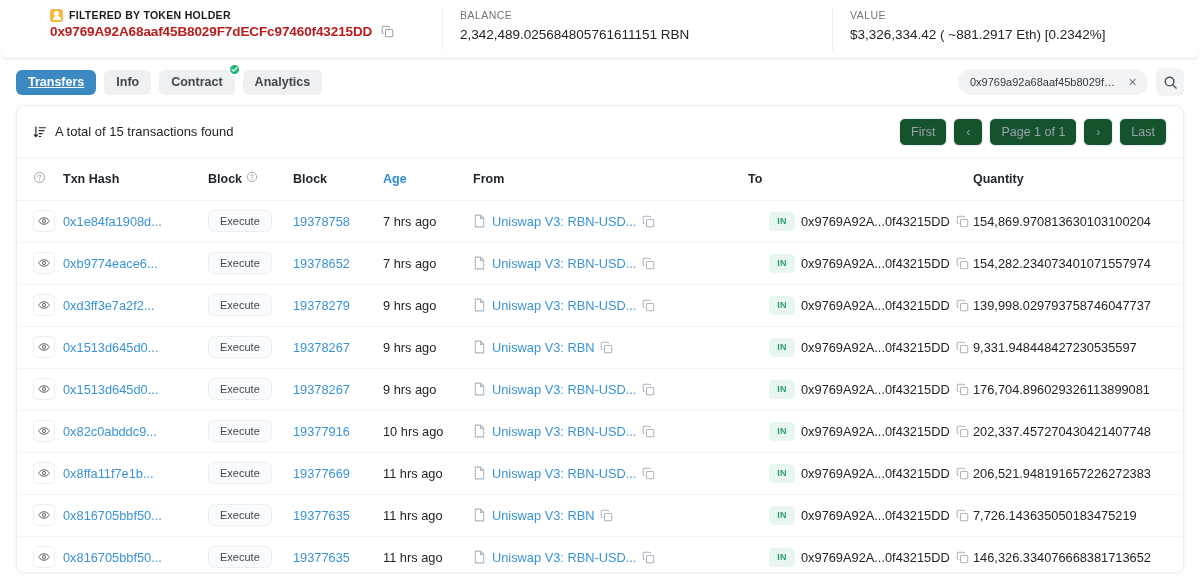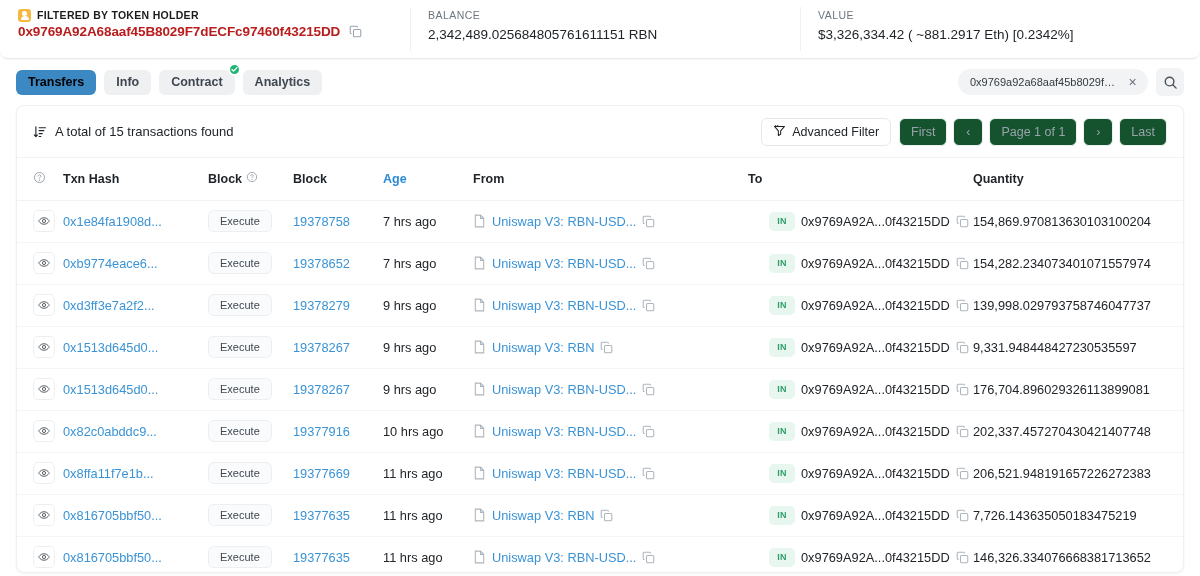--- a/index.html
+++ b/index.html
@@ -16,20 +16,21 @@
     display: flex;
     align-items: stretch;
     height: 59px;
     background: #fff;
     border: 1px solid #e9ecef;
     border-top: none;
     border-left: none;
     border-right: none;
     border-radius: 0 0 8px 8px;
     box-shadow: 0 1px 2px rgba(0,0,0,0.045);
+    padding-left: 32px;
   }
   .summary-cell { padding: 8px 0 0 18px; flex: 0 0 auto; position: relative; }
   .summary-cell.c1 { width: 410px; }
   .summary-cell.c2 { width: 390px; }
   .summary-cell.c3 { width: 400px; }
   .summary-cell.c2::before, .summary-cell.c3::before {
     content: ""; position: absolute; left: 0; top: 7px; bottom: 7px;
     width: 1px; background: #eef0f2;
   }
   .sum-label {
@@ -70,21 +71,21 @@
     height: 46px; padding: 0 16px;
     position: relative;
   }
   .tabs { display: flex; align-items: center; gap: 8px; }
   .tab {
     height: 25px; padding: 0 12px; border-radius: 6px;
     font-size: 12.5px; font-weight: 700; color: #3f4750;
     background: #eef0f2; display: flex; align-items: center;
     cursor: pointer; position: relative; white-space: nowrap;
   }
-  .tab.active { background: #3b88c3; color: #000000; }
+  .tab.active { background: #3b88c3; color: #ffffff; text-decoration: underline; }
   .verify-badge {
     position: absolute; top: -7px; right: -6px;
     width: 13px; height: 13px; border-radius: 50%;
     background: #21b573; border: 2px solid #fff;
     display: flex; align-items: center; justify-content: center;
   }
   .verify-badge svg { display: block; }
 
   .tab-right { margin-left: auto; display: flex; align-items: center; gap: 8px; }
   .search-pill {
@@ -266,29 +267,20 @@
       <span class="sort-ico">
         <svg width="14" height="14" viewBox="0 0 16 16" fill="none" stroke="#212529" stroke-width="1.3" stroke-linecap="round">
           <path d="M3.3 2v11.2M1.5 11.3l1.8 2 1.8-2"></path>
           <path d="M7 3.2h7.2M7 6.5h5.4M7 9.8h3.6M7 13.1h2"></path>
         </svg>
       </span>
       <span>A total of 15 transactions found</span>
     </div>
 
     <div class="panel-head-right">
-      <div class="btn">
-        <span>
-          <svg width="13" height="13" viewBox="0 0 16 16" fill="none" stroke="#212529" stroke-width="1.3" stroke-linejoin="round">
-            <path d="M1.8 3h12.4L9.4 8.5v4.2l-2.8 1.5V8.5z"></path>
-            <path d="M2.6 1.6l1.6 1.6M5.2 1.6l1.6 1.6"></path>
-          </svg>
-        </span>
-        <span>Advanced Filter</span>
-      </div>
 
       <div class="pager">
         <div class="pg">First</div>
         <div class="pg">‹</div>
         <div class="pg">Page 1 of 1</div>
         <div class="pg">›</div>
         <div class="pg">Last</div>
       </div>
     </div>
   </div>

